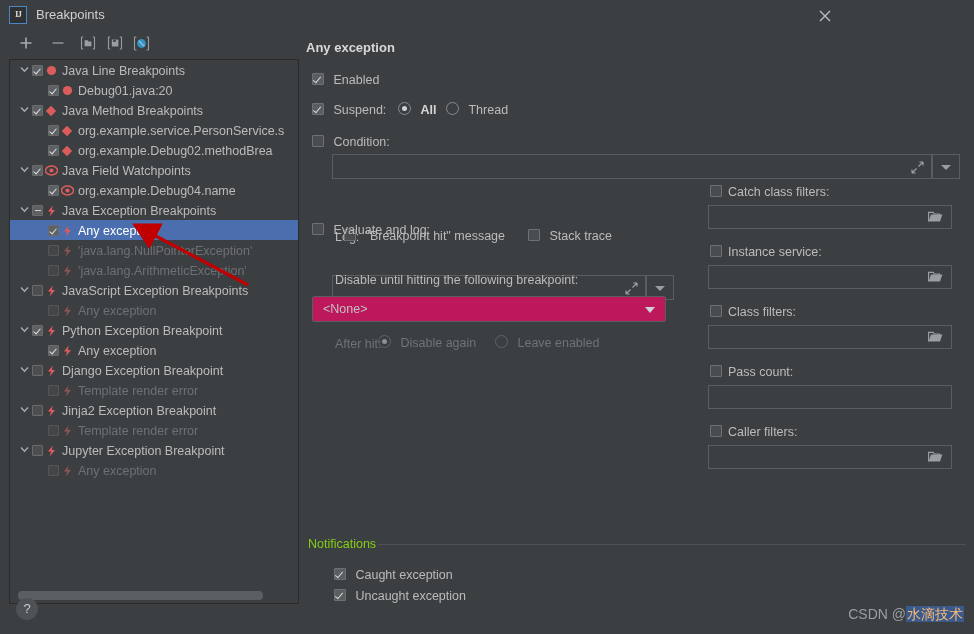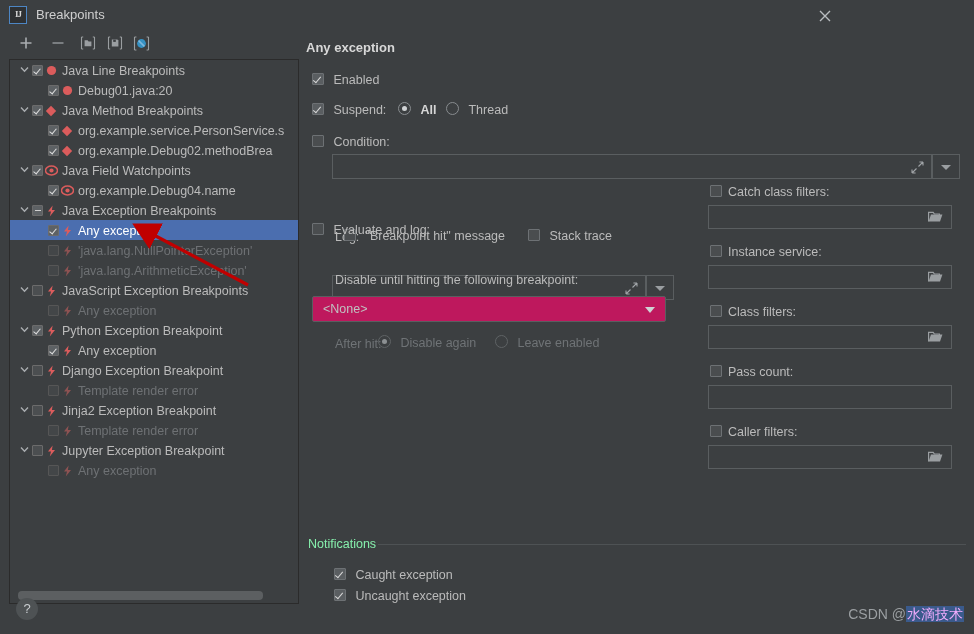--- a/index.html
+++ b/index.html
@@ -81,30 +81,30 @@
         width:0;height:0;border-left:5px solid transparent;border-right:5px solid transparent;border-top:5px solid #9a9ea1;}
   .combo{position:absolute;border:1px solid #5a5e60;background:#be185d;box-sizing:border-box;border-radius:2px;}
   .combo .txt{position:absolute;left:10px;top:50%;margin-top:-8px;line-height:16px;color:#c0c0c0;}
   .combo .tri{position:absolute;right:10px;top:50%;margin-top:-2px;
         width:0;height:0;border-left:5px solid transparent;border-right:5px solid transparent;border-top:6px solid #cfd2d4;}
 
   .plain{position:absolute;color:#bbbbbb;margin-left:27px;}
   .plain.dimmed{color:#6f7376;}
 
   
-  .grp-title{position:absolute;color:#86efac;}
+  .grp-title{position:absolute;color:#84cc16;}
   .grp-line{position:absolute;height:1px;background:#4e5254;}
 
   
   .help{position:absolute;left:16px;top:598px;width:22px;height:22px;border-radius:50%;
         background:#4e5254;color:#c9cdd0;font-size:13px;line-height:22px;text-align:center;cursor:pointer;}
 
   
   .wm{position:absolute;right:10px;top:606px;font-size:14px;color:#9b9fa2;white-space:nowrap;}
-  .wm .sel{background:#3a5a8c;color:#f0abfc;padding:0 1px;}
+  .wm .sel{background:#3a5a8c;color:#fdba74;padding:0 1px;}
 
   
   .annot{position:absolute;left:0;top:0;width:974px;height:634px;pointer-events:none;}
 </style>
 </head>
 <body>
 
 <div class="dialog">
 
   <div class="titlebar">

